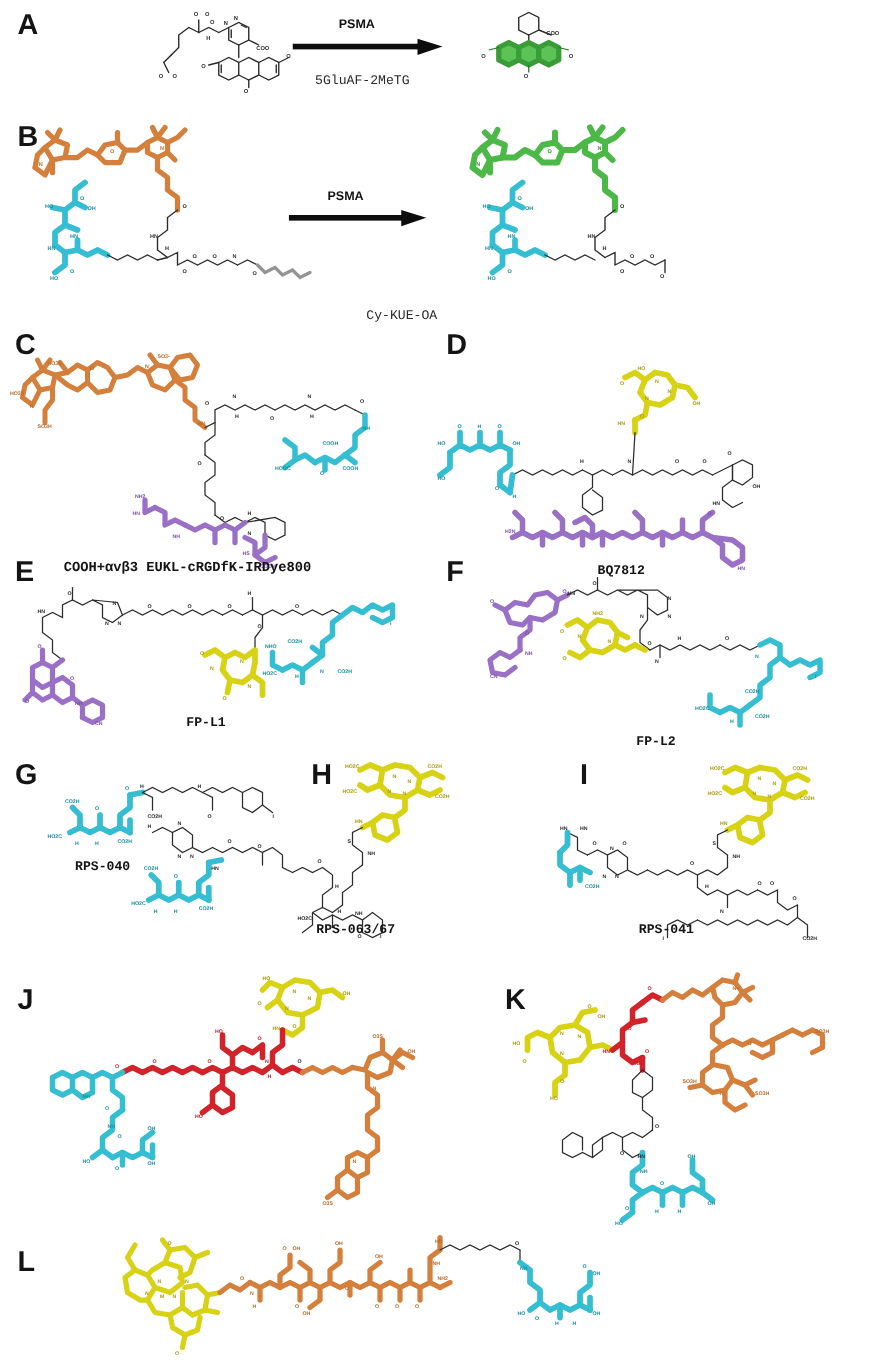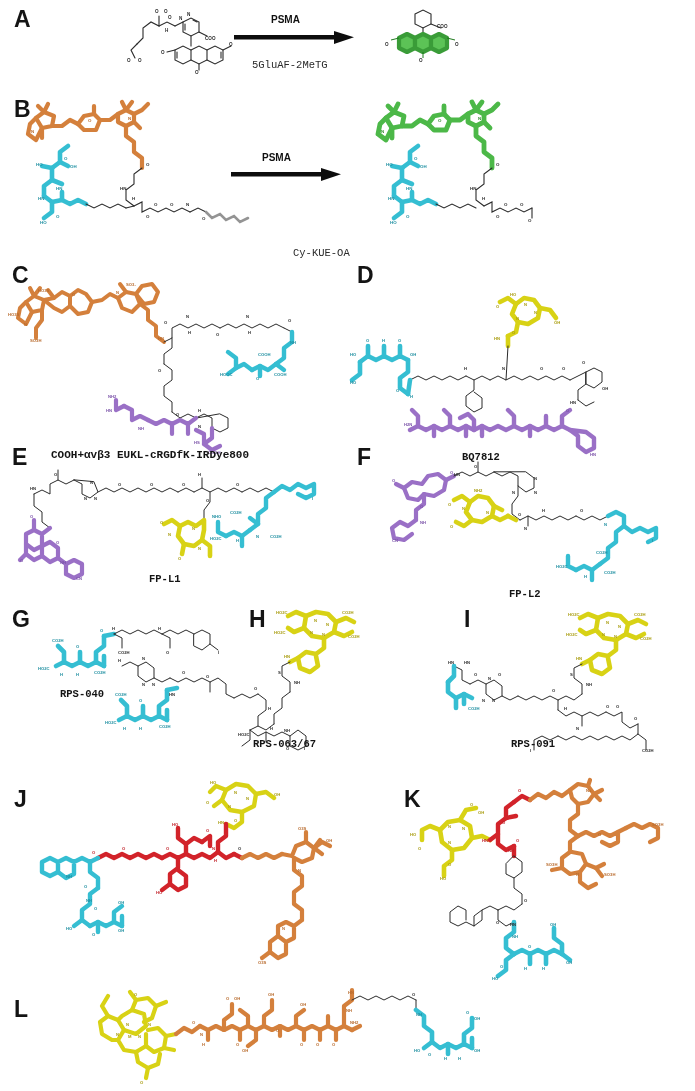--- a/index.html
+++ b/index.html
@@ -420,21 +420,21 @@
         <text x="232" y="80" fill="#2b2b2b">O</text>
         <text x="252" y="106" fill="#2b2b2b">OH</text>
         <text x="220" y="120" fill="#2b2b2b">HN</text>
         <text x="54" y="142" fill="#7a52a8">H2N</text>
         <text x="216" y="128" fill="#7a52a8">O</text>
         <text x="240" y="172" fill="#7a52a8">HN</text>
       </g>
     </svg>
   </div>
 
-  <div class="cap" style="left:462px;top:452px;">BQ7812</div>
+  <div class="cap" style="left:478px;top:452px;">BQ7812</div>
 
   <div class="panel-letter" style="left:12px;top:446px;">E</div>
   <div class="cap" style="left:51px;top:450px;font-size:11px;">COOH+αvβ3 EUKL-cRGDfK-IRDye800</div>
 
   <div class="struct" style="left:20px;top:470px;">
     <svg width="310" height="110" viewBox="0 0 310 110">
       <g stroke="#2b2b2b" stroke-width="1" fill="none" stroke-linecap="round">
         <path d="M14 24 L22 20 L30 24 L30 14 L38 10 L46 14 L54 10"></path>
         <path d="M38 10 L38 0"></path>
         <path d="M54 10 L62 14 L62 24 L70 28 L78 22 L74 12 Z"></path>
@@ -762,21 +762,21 @@
         <text x="186" y="116" fill="#2b2b2b">O</text>
         <text x="82" y="148" fill="#2b2b2b">I</text>
         <text x="194" y="148" fill="#2b2b2b">CO2H</text>
         <text x="128" y="126" fill="#2b2b2b">N</text>
         <text x="158" y="104" fill="#2b2b2b">O</text>
         <text x="20" y="106" fill="#1d8ea0">CO2H</text>
       </g>
     </svg>
   </div>
 
-  <div class="cap" style="left:511px;top:739px;">RPS-091</div>
+  <div class="cap" style="left:511px;top:739px;">RPS-041</div>
 
   <div class="panel-letter" style="left:14px;top:788px;">J</div>
 
   <div class="struct" style="left:30px;top:780px;">
     <svg width="330" height="210" viewBox="0 0 330 210">
 
       <g stroke="#D8D215" stroke-width="4.4" fill="none" stroke-linecap="round" stroke-linejoin="round">
         <path d="M196 10 L206 4 L218 6 L226 14 L224 26 L212 32 L200 30 L192 20 Z"></path>
         <path d="M196 10 L186 6 L180 12"></path>
         <path d="M226 14 L236 12 L244 18"></path>

